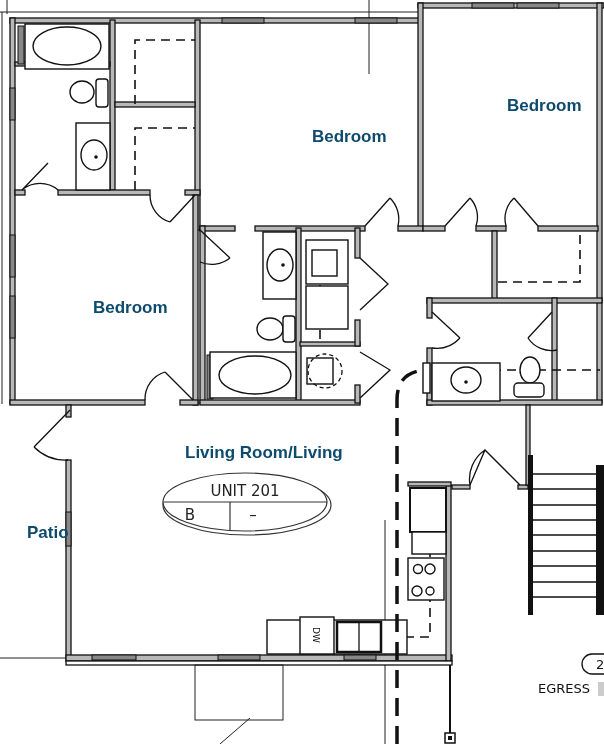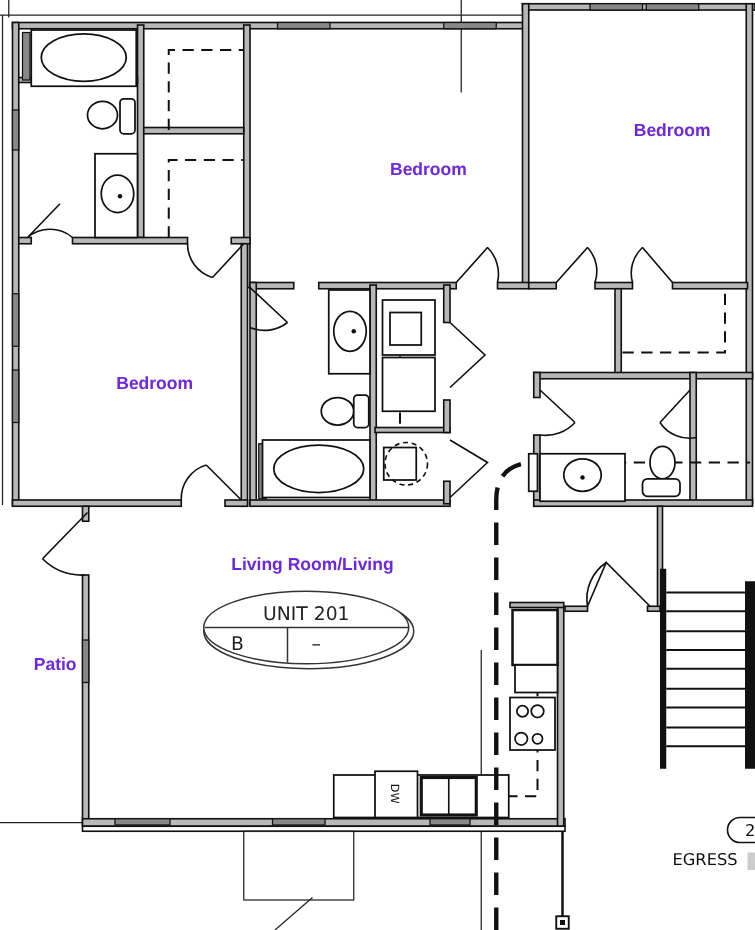--- a/index.html
+++ b/index.html
@@ -5,21 +5,21 @@
   html, body { margin:0; padding:0; background:#ffffff; }
   body { width:604px; height:744px; overflow:hidden; position:relative; font-family:"Liberation Sans", sans-serif; }
   #plan { position:absolute; left:0; top:0; width:604px; height:744px; }
   .wall { fill:#b8b8b8; stroke:#111; stroke-width:1.3; }
   .line { fill:none; stroke:#111; stroke-width:1.3; }
   .thin { fill:none; stroke:#222; stroke-width:1; }
   .dash { fill:none; stroke:#111; stroke-width:1.6; stroke-dasharray:9 6; }
   .bigdash { fill:none; stroke:#111; stroke-width:3.5; stroke-dasharray:18 10; }
   .fixture { fill:#fff; stroke:#111; stroke-width:1.4; }
   .win { fill:#888; stroke:#111; stroke-width:1; }
-  .label { position:absolute; font-family:"Liberation Sans", sans-serif; font-weight:bold; font-size:14px; color:#6d28d9; white-space:nowrap;padding-left:29px; }
+  .label { position:absolute; font-family:"Liberation Sans", sans-serif; font-weight:bold; font-size:17px; color:#0c4a6e; white-space:nowrap;padding-left:29px; }
   .tag-text { font-family:"DejaVu Sans", sans-serif; font-size:15px; fill:#222; }
   .egress { position:absolute; font-family:"DejaVu Sans", sans-serif; font-size:13px; color:#111; letter-spacing:0px; }
 </style>
 </head>
 <body>
 
 <svg id="plan" viewBox="0 0 604 744" xmlns="http://www.w3.org/2000/svg">
 
   <g>
     <line class="thin" x1="7" y1="0" x2="7" y2="14"></line>

